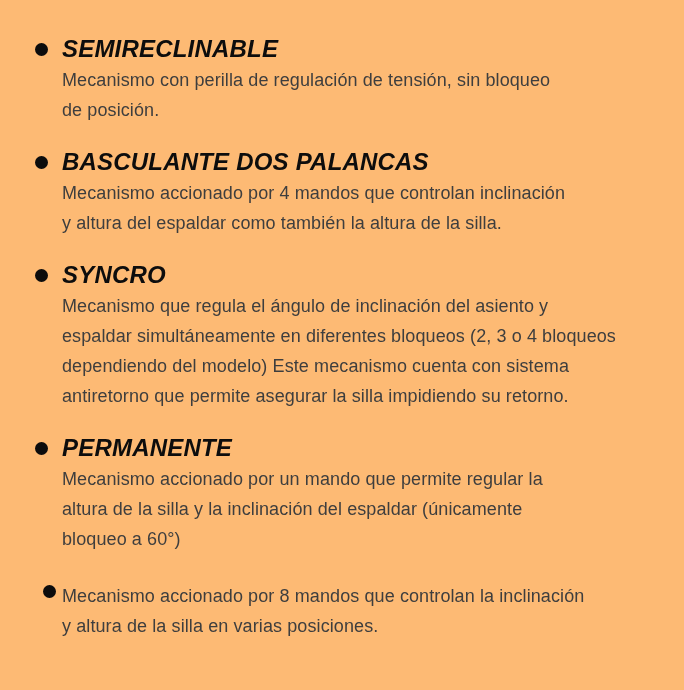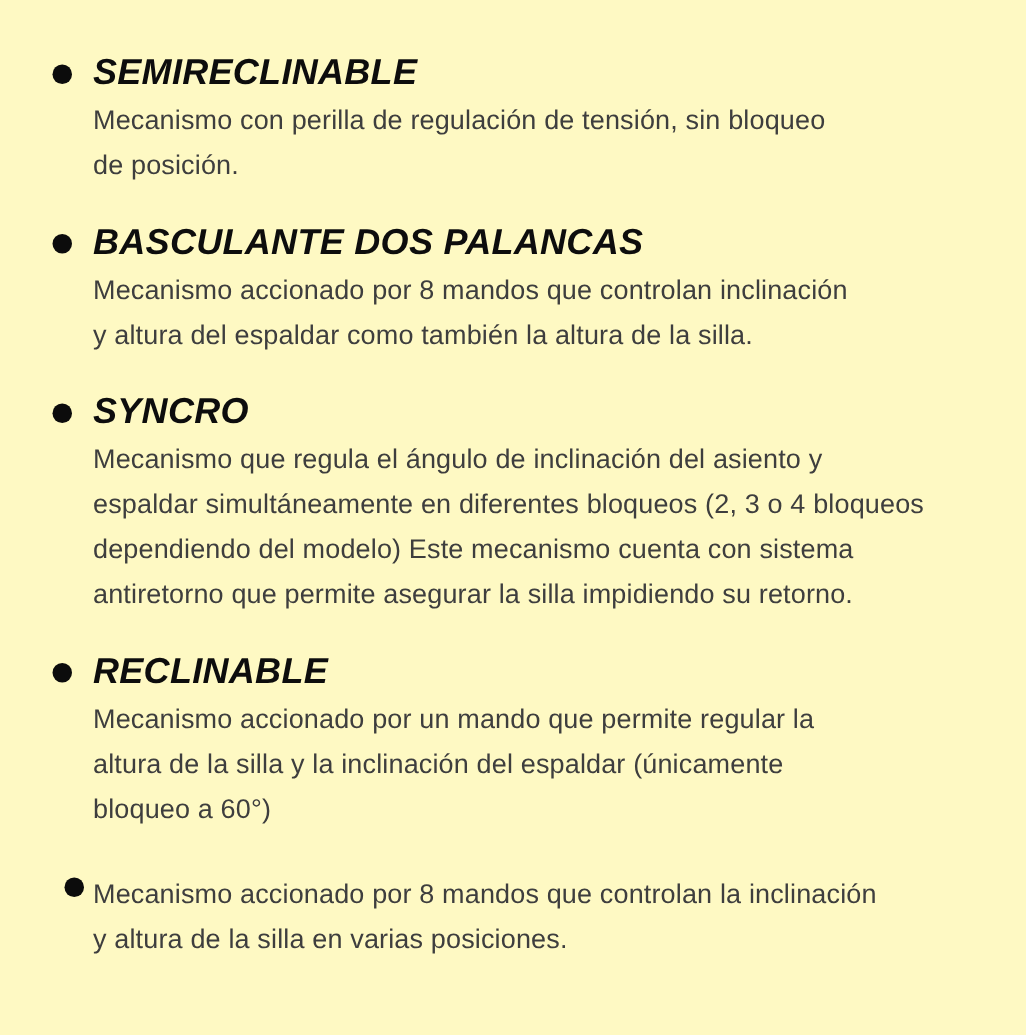--- a/index.html
+++ b/index.html
@@ -4,21 +4,21 @@
 <style>
   html, body {
     margin: 0;
     padding: 0;
     background: #ffffff;
     font-family: "Liberation Sans", sans-serif;
   }
   .page {
     width: 684px;
     height: 690px;
-    background: #fef9c3;
+    background: #fdba74;
     box-sizing: border-box;
     padding: 36px 34px 0 35px;
     overflow: hidden;
   }
   .section {
     display: flex;
     align-items: flex-start;
     margin-bottom: 24px;
   }
   .bullet-col {
@@ -74,21 +74,21 @@
     </div>
   </div>
 
 
   <div class="section">
     <div class="bullet-col">
       <div class="bullet"></div>
     </div>
     <div class="content">
       <div class="title">BASCULANTE DOS PALANCAS</div>
-      <div class="desc">Mecanismo accionado por 8 mandos que controlan inclinación
+      <div class="desc">Mecanismo accionado por 4 mandos que controlan inclinación
 y altura del espaldar como también la altura de la silla.</div>
     </div>
   </div>
 
   <div class="section">
     <div class="bullet-col">
       <div class="bullet"></div>
     </div>
     <div class="content">
       <div class="title">SYNCRO</div>
@@ -97,21 +97,21 @@
 dependiendo del modelo) Este mecanismo cuenta con sistema
 antiretorno que permite asegurar la silla impidiendo su retorno.</div>
     </div>
   </div>
 
   <div class="section">
     <div class="bullet-col">
       <div class="bullet"></div>
     </div>
     <div class="content">
-      <div class="title">RECLINABLE</div>
+      <div class="title">PERMANENTE</div>
       <div class="desc">Mecanismo accionado por un mando que permite regular la
 altura de la silla y la inclinación del espaldar (únicamente
 bloqueo a 60°)</div>
     </div>
   </div>
 
   <div class="section indent-last">
     <div class="bullet-col">
       <div class="bullet"></div>
     </div>

